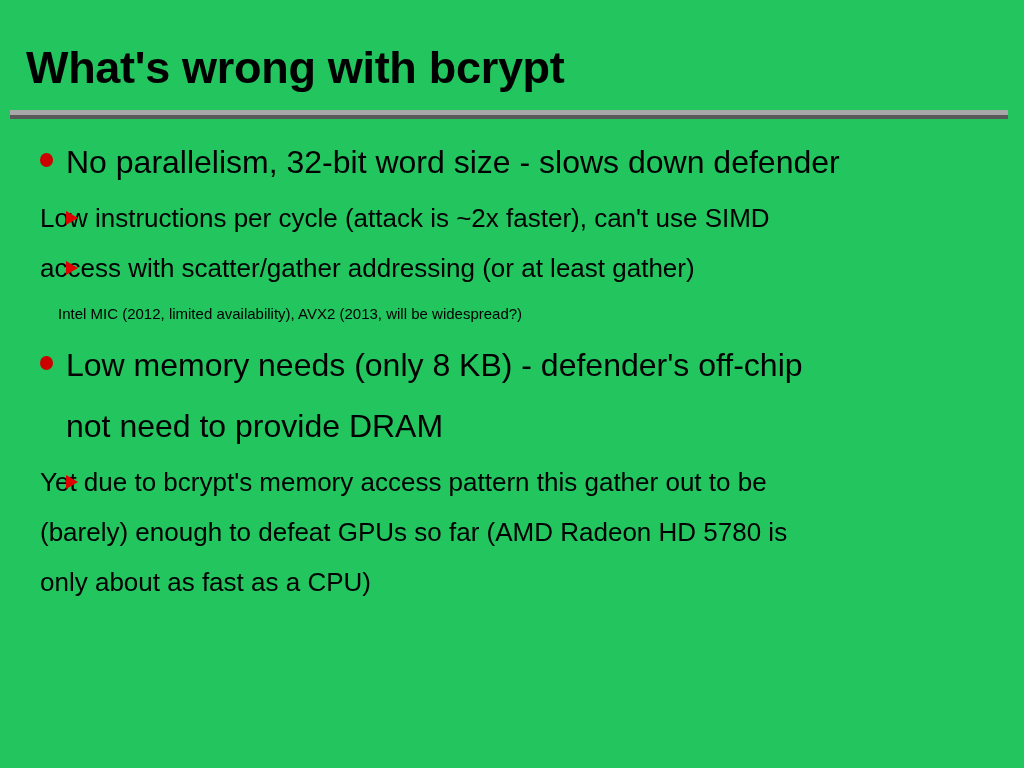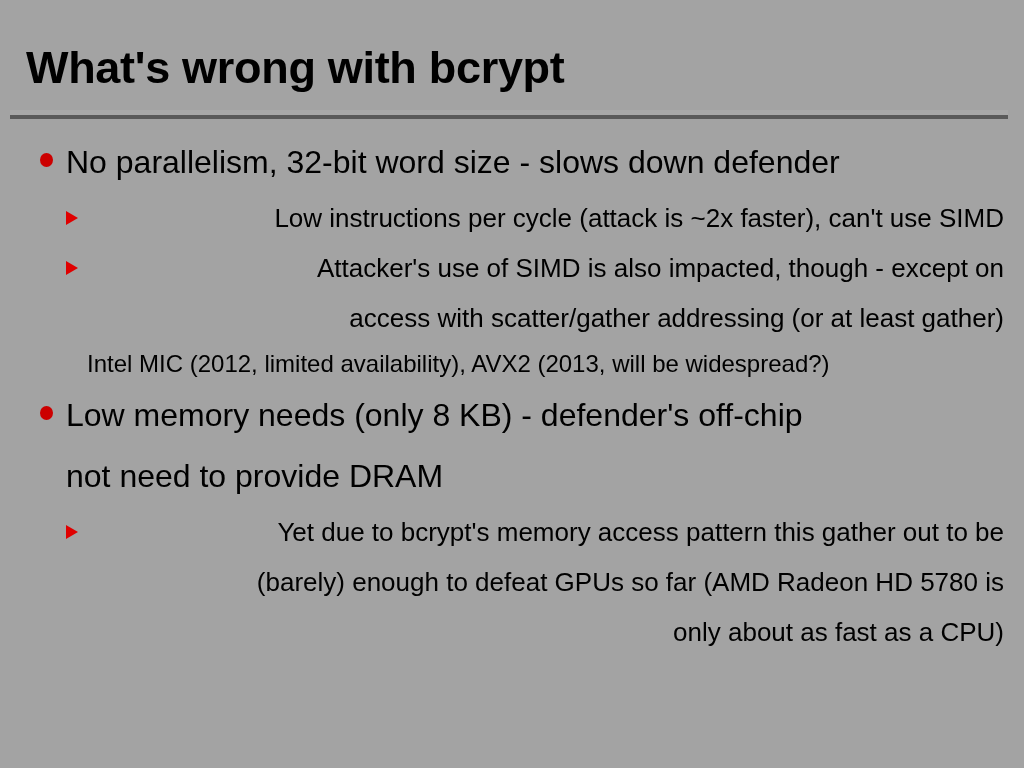--- a/index.html
+++ b/index.html
@@ -14,21 +14,21 @@
     font-family: "Liberation Sans", sans-serif;
     color: #000000;
     overflow: hidden;
     position: relative;
   }
 
   .slide {
     position: relative;
     width: 1024px;
     height: 768px;
-    background: #a3a3a3;
+    background: #22c55e;
   }
 
   
   .title-block {
     position: absolute;
     left: 0;
     top: 0;
     width: 1024px;
   }
   .slide-title {
@@ -99,48 +99,47 @@
     background: #cc0000;
     border-radius: 50%;
   }
   .lvl1 .line {
     display: block;
     white-space: nowrap;
   }
 
   
   .lvl2 {
-    padding-left: 84px;
+    padding-left: 40px;
     padding-right: 20px;
     font-size: 26px;
     line-height: 50px;
     color: #000000;
     position: relative;
-    text-align: right;
   }
   .lvl2 .marker-tri {
     position: absolute;
     left: 66px;
     top: 18px;
     width: 0;
     height: 0;
     border-left: 12px solid #e00000;
     border-top: 7px solid transparent;
     border-bottom: 7px solid transparent;
   }
   .lvl2 .line {
     display: block;
     white-space: nowrap;
   }
 
   
   .lvl3 {
-    padding-left: 87px;
+    padding-left: 58px;
     padding-right: 20px;
-    font-size: 24px;
+    font-size: 15px;
     line-height: 42px;
     color: #000000;
     position: relative;
   }
   .lvl3 .line {
     display: block;
     white-space: nowrap;
   }
 </style>
 </head>
@@ -163,21 +162,20 @@
       <span class="line">No parallelism, 32-bit word size - slows down defender</span>
     </div>
 
     <div class="bullet-row lvl2">
       <span class="marker-tri"></span>
       <span class="line">Low instructions per cycle (attack is ~2x faster), can't use SIMD</span>
     </div>
 
     <div class="bullet-row lvl2">
       <span class="marker-tri"></span>
-      <span class="line">Attacker's use of SIMD is also impacted, though - except on</span>
       <span class="line">access with scatter/gather addressing (or at least gather)</span>
     </div>
 
     <div class="bullet-row lvl3">
       <span class="line">Intel MIC (2012, limited availability), AVX2 (2013, will be widespread?)</span>
     </div>
 
     <div class="bullet-row lvl1">
       <span class="marker-dot"></span>
       <span class="line">Low memory needs (only 8 KB) - defender's off-chip</span>

